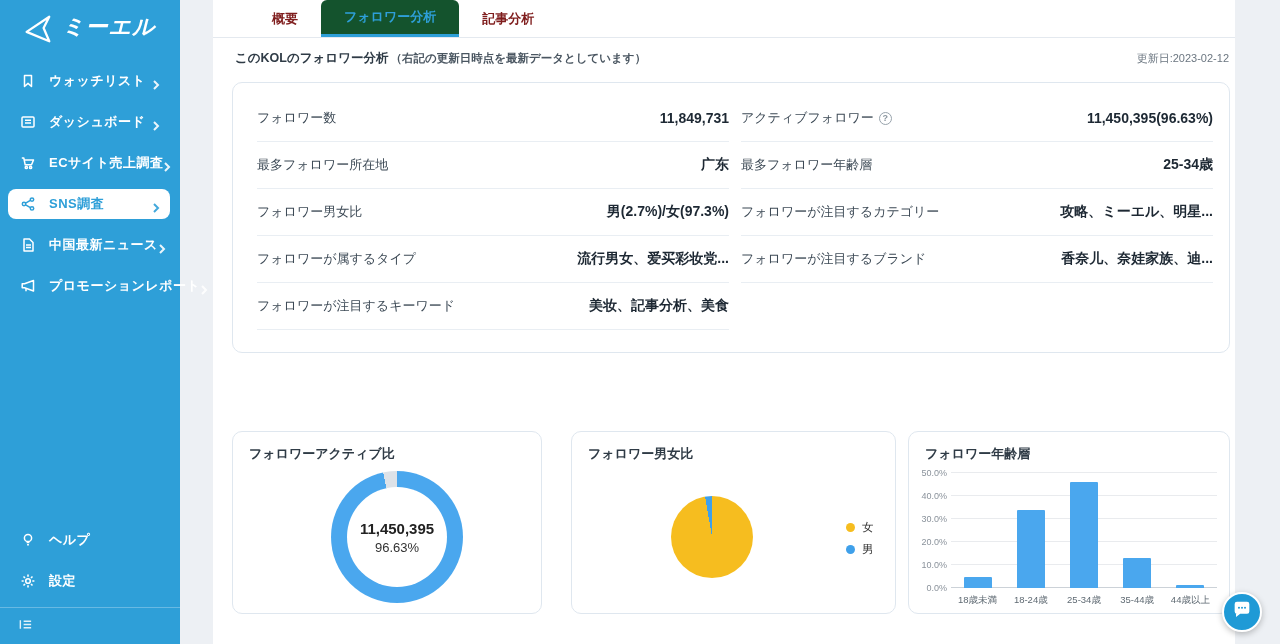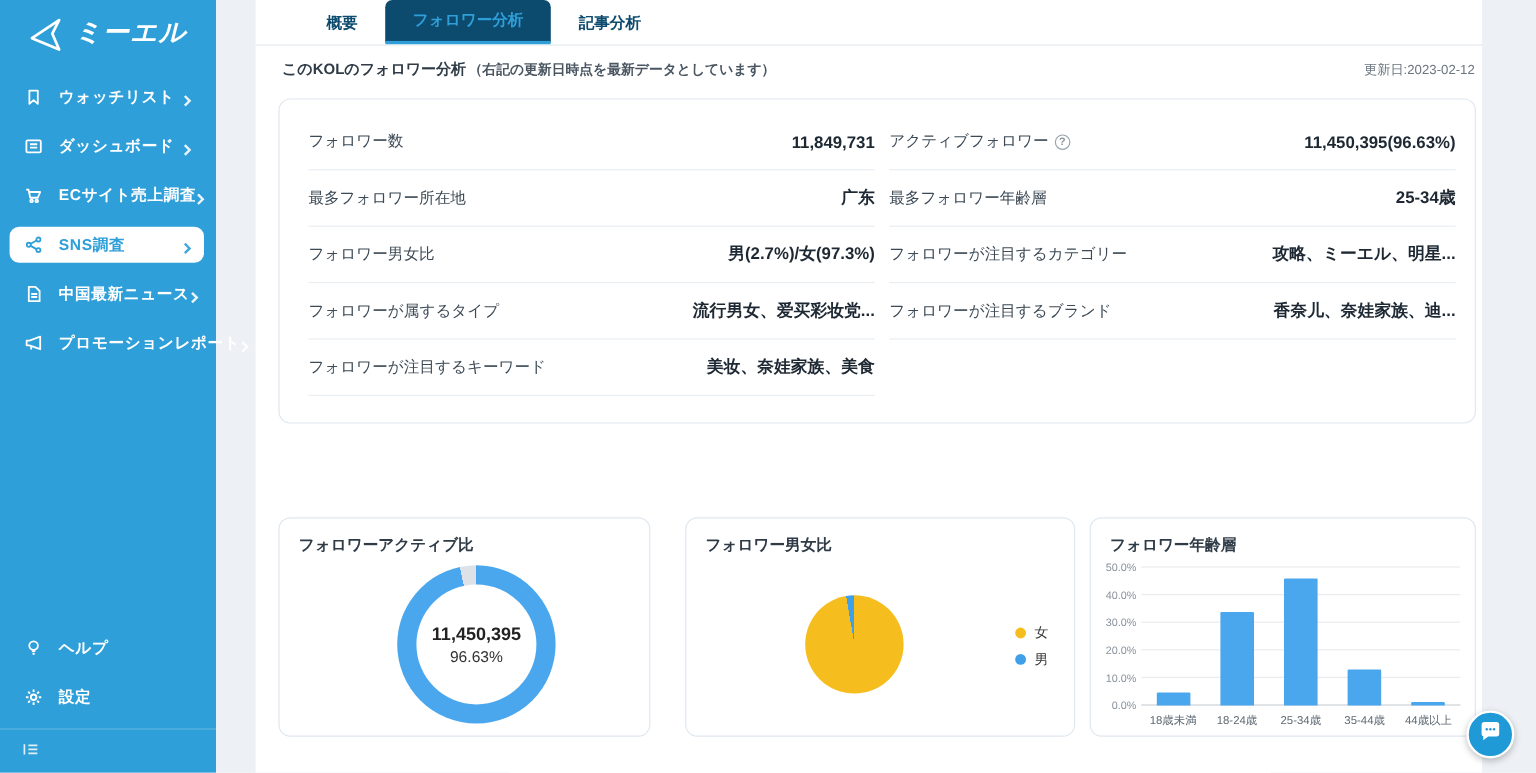--- a/index.html
+++ b/index.html
@@ -21,22 +21,22 @@
   .foot-item { display:flex; align-items:center; height:30px; margin:0 10px 11px 8px; padding:0 10px 0 12px; cursor:pointer; }
   .foot-item .ico { width:16px; height:16px; margin-right:13px; }
   .foot-item .lbl { font-size:13px; font-weight:bold; letter-spacing:.5px; }
   .collapse-row { border-top:1px solid rgba(255,255,255,.28); padding:9px 0 12px 18px; }
   .collapse-row .ico { width:15px; height:15px; opacity:.85; cursor:pointer; display:block; }
 
   
   .page { position:absolute; left:213px; top:0; width:1022px; height:644px; background:#fff; }
 
   .tabs { display:flex; align-items:stretch; height:38px; border-bottom:1px solid #e4e9ef; padding-left:36px; }
-  .tab { display:flex; align-items:center; padding:0 23px; font-size:13px; font-weight:bold; color:#0c4a6e; cursor:pointer; }
-  .tab.active { background:#0c4a6e; color:#2e9fd8; border-bottom:3px solid #2e9fd8; border-radius:6px 6px 0 0; }
+  .tab { display:flex; align-items:center; padding:0 23px; font-size:13px; font-weight:bold; color:#7f1d1d; cursor:pointer; }
+  .tab.active { background:#14532d; color:#2e9fd8; border-bottom:3px solid #2e9fd8; border-radius:6px 6px 0 0; }
 
   .subtitle-row { position:absolute; left:22px; right:6px; top:50px; display:flex; align-items:baseline; }
   .subtitle { font-size:12.5px; font-weight:bold; color:#2f3b46; }
   .subtitle-note { font-size:11.5px; color:#4a5661; margin-left:2px; font-weight:bold; }
   .updated { margin-left:auto; font-size:11px; color:#6b7680; }
 
   .summary-card { position:absolute; left:19px; top:82px; width:998px; height:271px;
                   border:1px solid #dfe7ef; border-radius:10px; background:#fff; }
   .summary-cols { display:flex; gap:12px; padding:12px 16px 0 24px; }
   .sum-col { flex:1; }
@@ -238,21 +238,21 @@
         <div class="sum-row">
           <span class="sum-label">フォロワー男女比</span>
           <span class="sum-value">男(2.7%)/女(97.3%)</span>
         </div>
         <div class="sum-row">
           <span class="sum-label">フォロワーが属するタイプ</span>
           <span class="sum-value">流行男女、爱买彩妆党...</span>
         </div>
         <div class="sum-row">
           <span class="sum-label">フォロワーが注目するキーワード</span>
-          <span class="sum-value">美妆、奈娃家族、美食</span>
+          <span class="sum-value">美妆、記事分析、美食</span>
         </div>
       </div>
       <div class="sum-col">
         <div class="sum-row">
           <span class="sum-label">
               <span>アクティブフォロワー</span>
               <span class="help-badge">?</span>
             </span>
           <span class="sum-value">11,450,395(96.63%)</span>
         </div>

